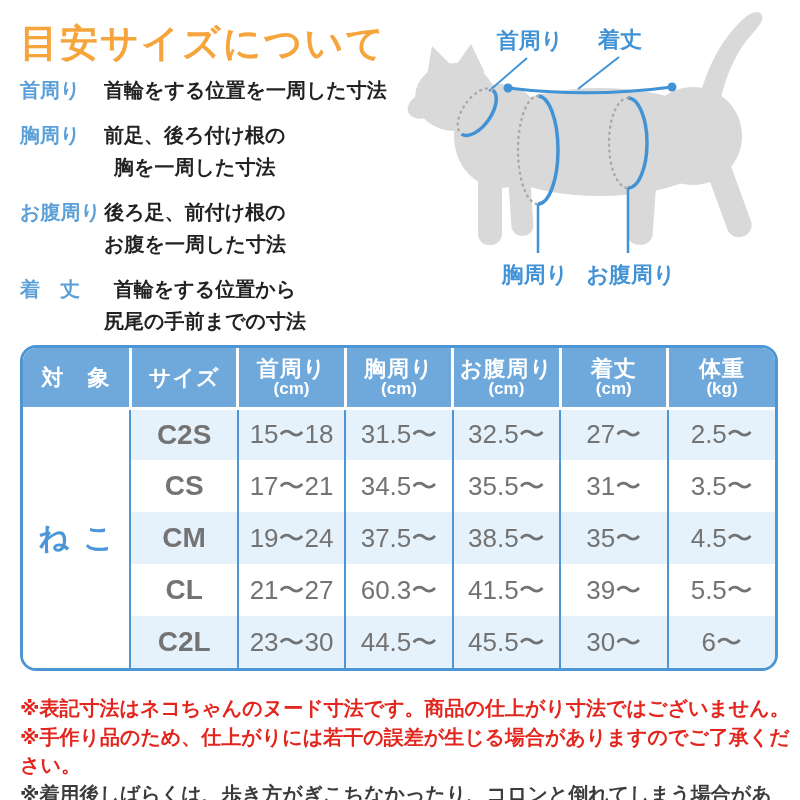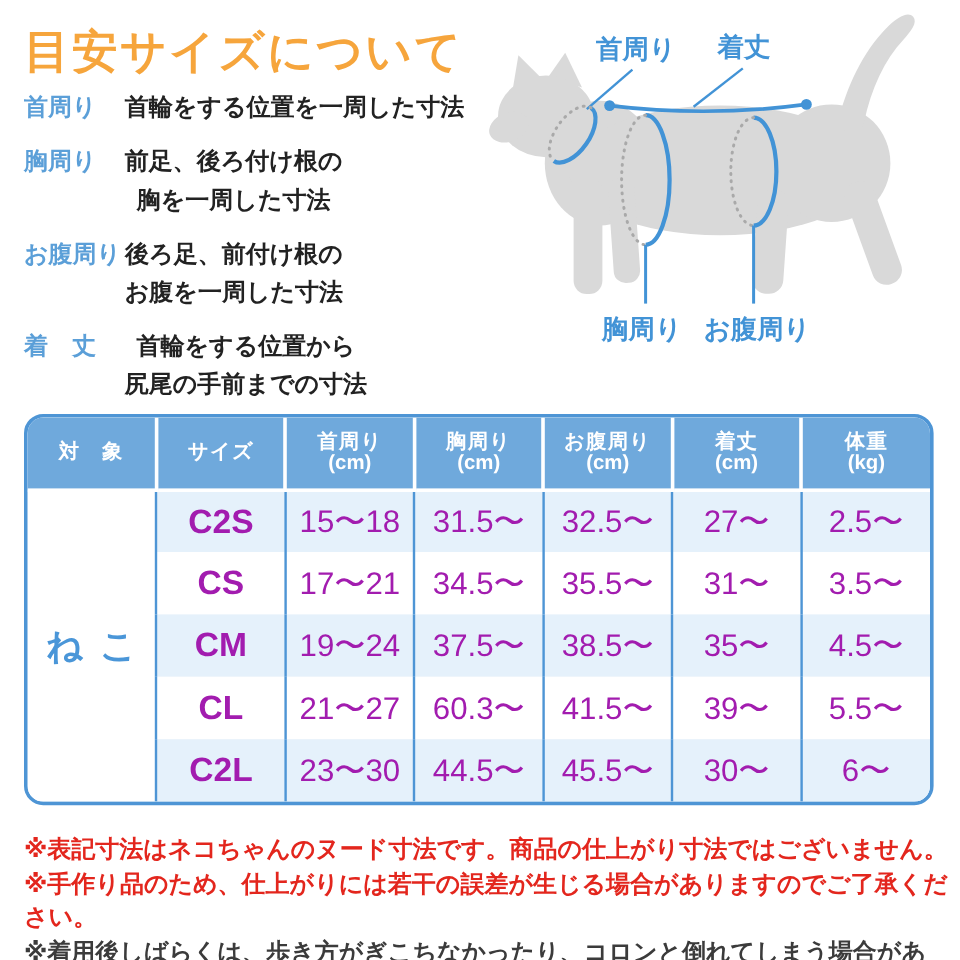--- a/index.html
+++ b/index.html
@@ -38,25 +38,25 @@
     border: 3px solid #4E95D5; border-radius: 16px; overflow: hidden; background: #fff;
   }
   table.size-table { width: 100%; border-collapse: collapse; table-layout: fixed; }
   .size-table th {
     background: #6FA9DC; color: #ffffff; font-weight: bold;
     height: 60px; text-align: center; vertical-align: middle;
     border-right: 3px solid #ffffff; border-bottom: 3px solid #ffffff;
     padding: 0; line-height: 1.05;
   }
   .size-table th:last-child { border-right: none; }
-  .th-label { display: block; font-size: 17px; letter-spacing: 1px; }
+  .th-label { display: block; font-size: 22px; letter-spacing: 1px; }
   .th-unit { display: block; font-size: 17px; font-weight: bold; }
   .size-table td {
     height: 52px; text-align: center; vertical-align: middle;
-    font-size: 26px; color: #a21caf;
+    font-size: 26px; color: #737373;
     border-right: 2px solid #4E95D5; padding: 0;
   }
   .size-table td:last-child { border-right: none; }
   tr.stripe td { background: #E5F1FB; }
   tr:not(.stripe) td { background: #ffffff; }
   td.target-cell {
     background: #ffffff !important;
     color: #4A96D8; font-weight: bold; font-size: 30px;
     letter-spacing: 14px; text-indent: 14px;
   }

